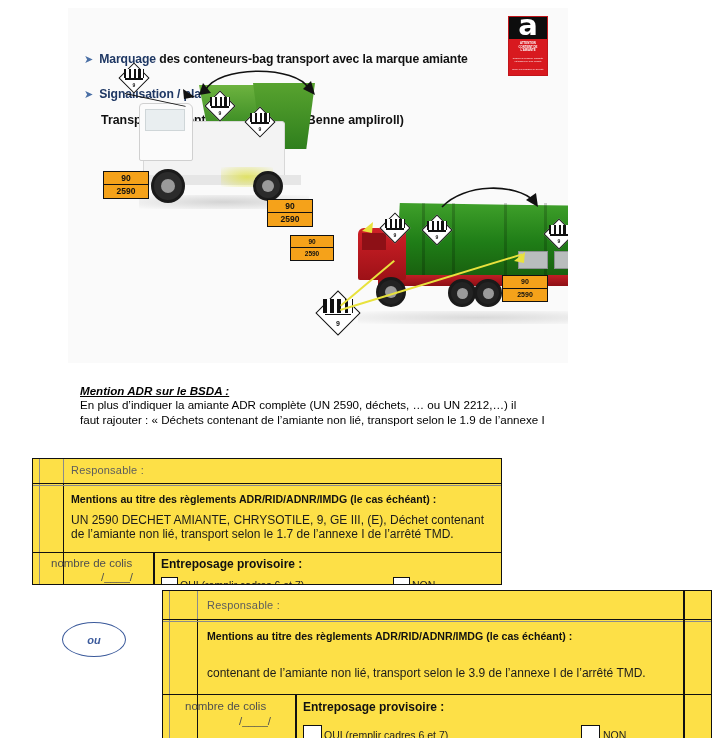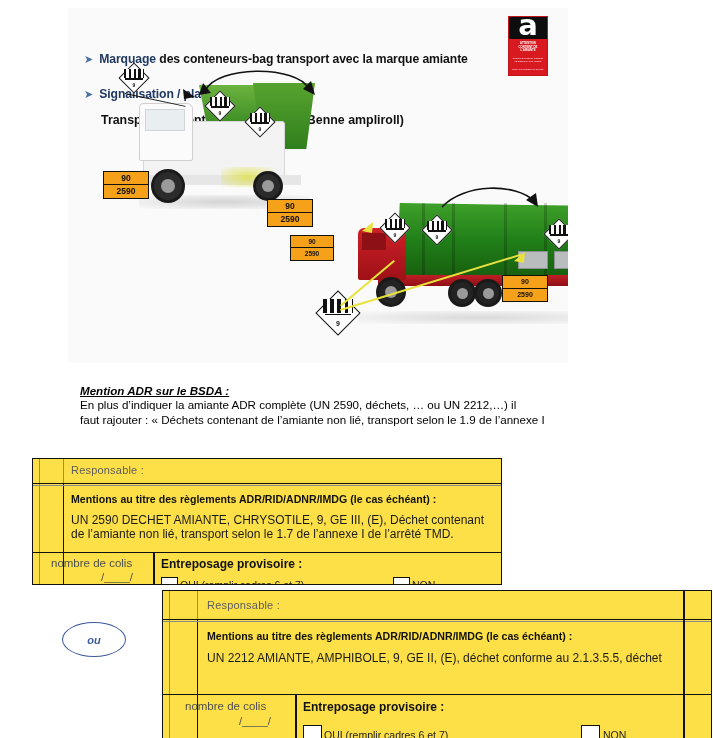--- a/index.html
+++ b/index.html
@@ -330,21 +330,21 @@
     <div class="thin" style="left:6px;top:0;width:1.4px;bottom:0;"></div>
     <div class="fcol" style="left:34px;width:0;border-right-width:1.6px;"></div>
     <div class="thin" style="left:34px;top:0;width:1.2px;height:28px;"></div>
 
     <div class="resp" style="left:44px;top:8px;">Responsable :</div>
 
     <div class="hline" style="top:28px;"></div>
     <div class="thin" style="left:0;top:30px;width:548px;height:1px;"></div>
 
     <div class="mentions" style="left:44px;top:39px;">Mentions au titre des règlements ADR/RID/ADNR/IMDG (le cas échéant) :</div>
-    <div class="unline" style="left:44px;top:60px;">UN 2212 AMIANTE, AMPHIBOLE, 9, GE II, (E), déchet conforme au 2.1.3.5.5, déchet</div>
+    <div class="unline" style="left:44px;top:75px;">contenant de l’amiante non lié, transport selon le 3.9 de l’annexe I de l’arrêté TMD.</div>
 
     <div class="hline" style="top:103px;"></div>
 
     <div class="nbcolis" style="left:22px;top:109px;">nombre de colis</div>
     <div class="nbslash" style="left:76px;top:124px;">/____/</div>
 
     <div class="thin" style="left:132px;top:103px;width:1.6px;bottom:0;background:#111;"></div>
     <div class="thin" style="left:520px;top:0;width:1.6px;bottom:0;background:#111;"></div>
 
     <div class="entre" style="left:140px;top:109px;">Entreposage provisoire :</div>

